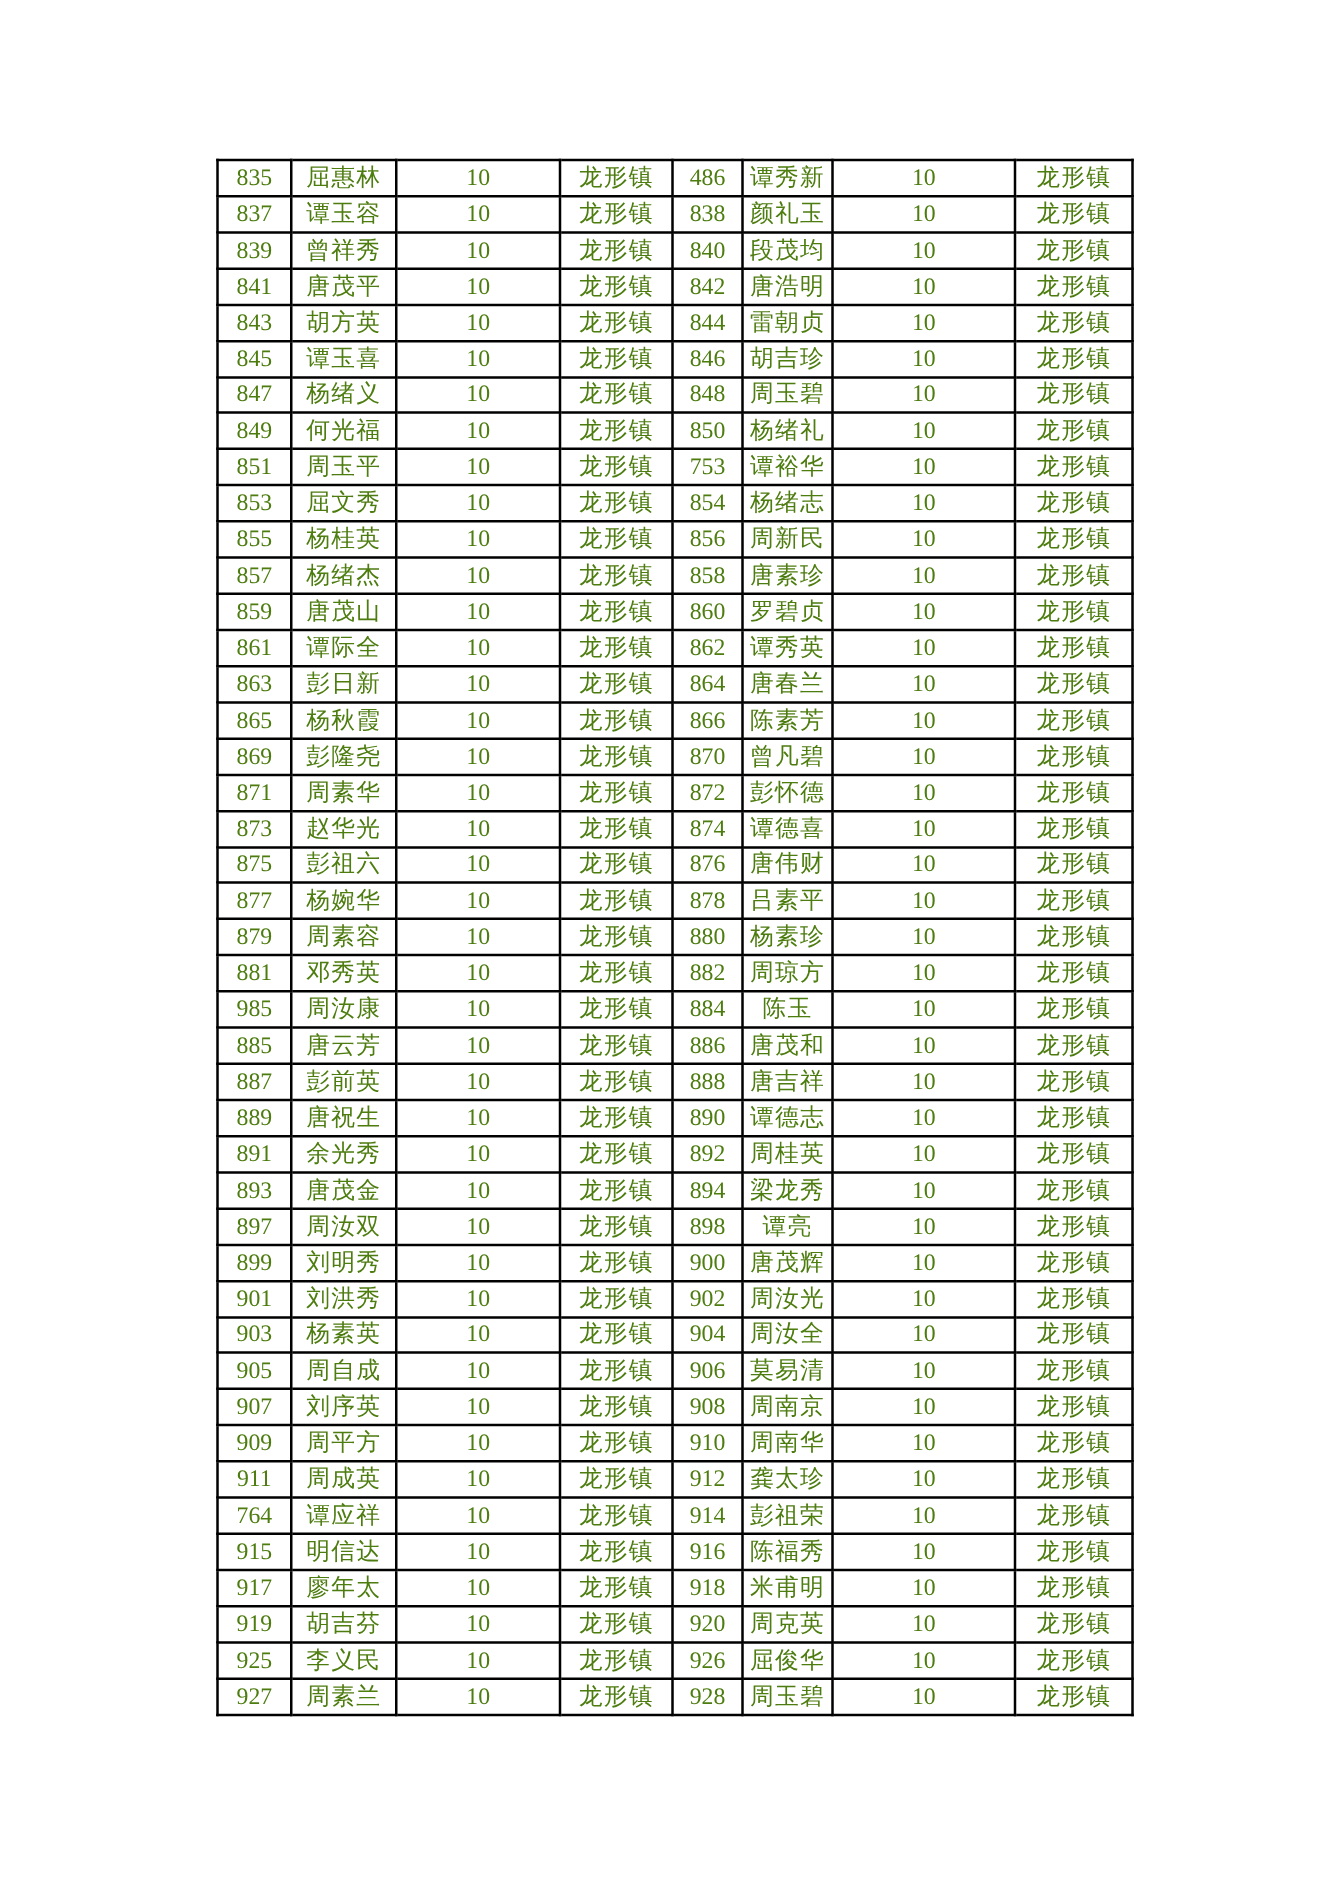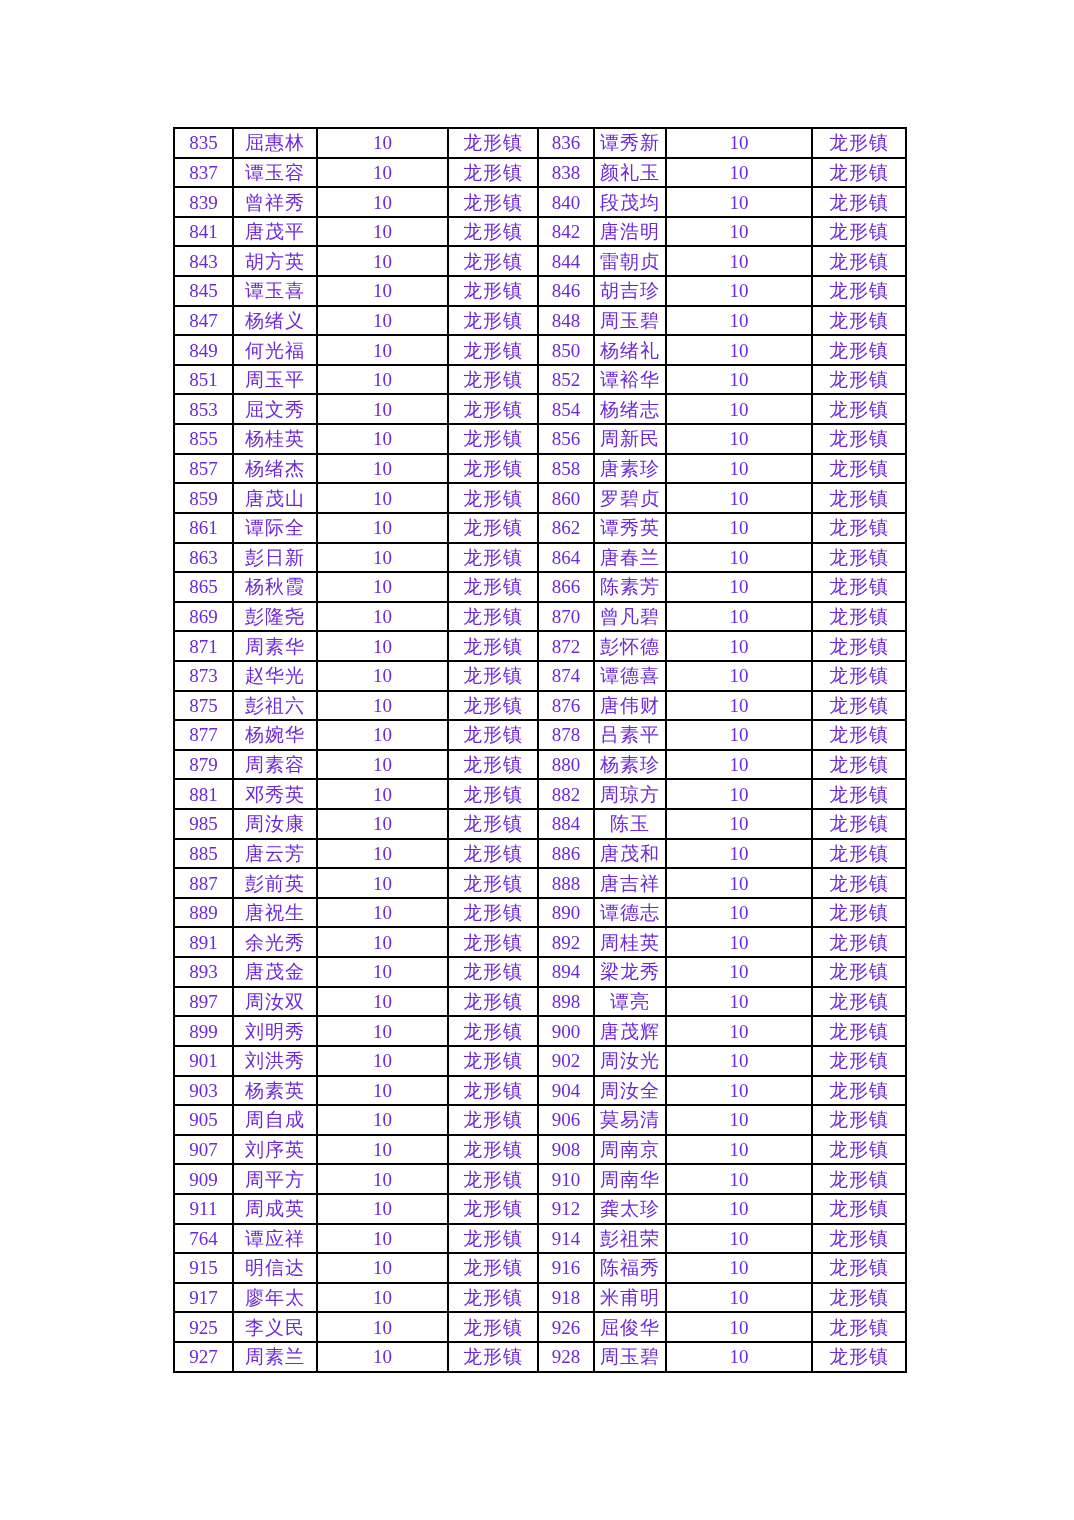--- a/index.html
+++ b/index.html
@@ -7,21 +7,21 @@
     padding: 0;
     background: #ffffff;
   }
   .page {
     position: relative;
     width: 1074px;
     height: 1520px;
     background: #ffffff;
     overflow: hidden;
     font-family: "Liberation Serif", "DejaVu Serif", serif;
-    color: #6d28d9;
+    color: #4d7c0f;
   }
   table.roster {
     position: absolute;
     left: 173px;
     top: 127px;
     width: 732px;
     height: 1246px;
     border-collapse: collapse;
     table-layout: fixed;
   }
@@ -57,21 +57,21 @@
       <col style="width:72px">
       <col style="width:146px">
       <col style="width:94px">
     </colgroup>
     <tbody>
         <tr>
           <td class="num">835</td>
           <td class="name">屈惠林</td>
           <td class="amt">10</td>
           <td class="town">龙形镇</td>
-          <td class="num">836</td>
+          <td class="num">486</td>
           <td class="name">谭秀新</td>
           <td class="amt">10</td>
           <td class="town">龙形镇</td>
         </tr>
         <tr>
           <td class="num">837</td>
           <td class="name">谭玉容</td>
           <td class="amt">10</td>
           <td class="town">龙形镇</td>
           <td class="num">838</td>
@@ -137,21 +137,21 @@
           <td class="num">850</td>
           <td class="name">杨绪礼</td>
           <td class="amt">10</td>
           <td class="town">龙形镇</td>
         </tr>
         <tr>
           <td class="num">851</td>
           <td class="name">周玉平</td>
           <td class="amt">10</td>
           <td class="town">龙形镇</td>
-          <td class="num">852</td>
+          <td class="num">753</td>
           <td class="name">谭裕华</td>
           <td class="amt">10</td>
           <td class="town">龙形镇</td>
         </tr>
         <tr>
           <td class="num">853</td>
           <td class="name">屈文秀</td>
           <td class="amt">10</td>
           <td class="town">龙形镇</td>
           <td class="num">854</td>
@@ -449,20 +449,30 @@
           <td class="amt">10</td>
           <td class="town">龙形镇</td>
         </tr>
         <tr>
           <td class="num">917</td>
           <td class="name">廖年太</td>
           <td class="amt">10</td>
           <td class="town">龙形镇</td>
           <td class="num">918</td>
           <td class="name">米甫明</td>
+          <td class="amt">10</td>
+          <td class="town">龙形镇</td>
+        </tr>
+        <tr>
+          <td class="num">919</td>
+          <td class="name">胡吉芬</td>
+          <td class="amt">10</td>
+          <td class="town">龙形镇</td>
+          <td class="num">920</td>
+          <td class="name">周克英</td>
           <td class="amt">10</td>
           <td class="town">龙形镇</td>
         </tr>
         <tr>
           <td class="num">925</td>
           <td class="name">李义民</td>
           <td class="amt">10</td>
           <td class="town">龙形镇</td>
           <td class="num">926</td>
           <td class="name">屈俊华</td>

